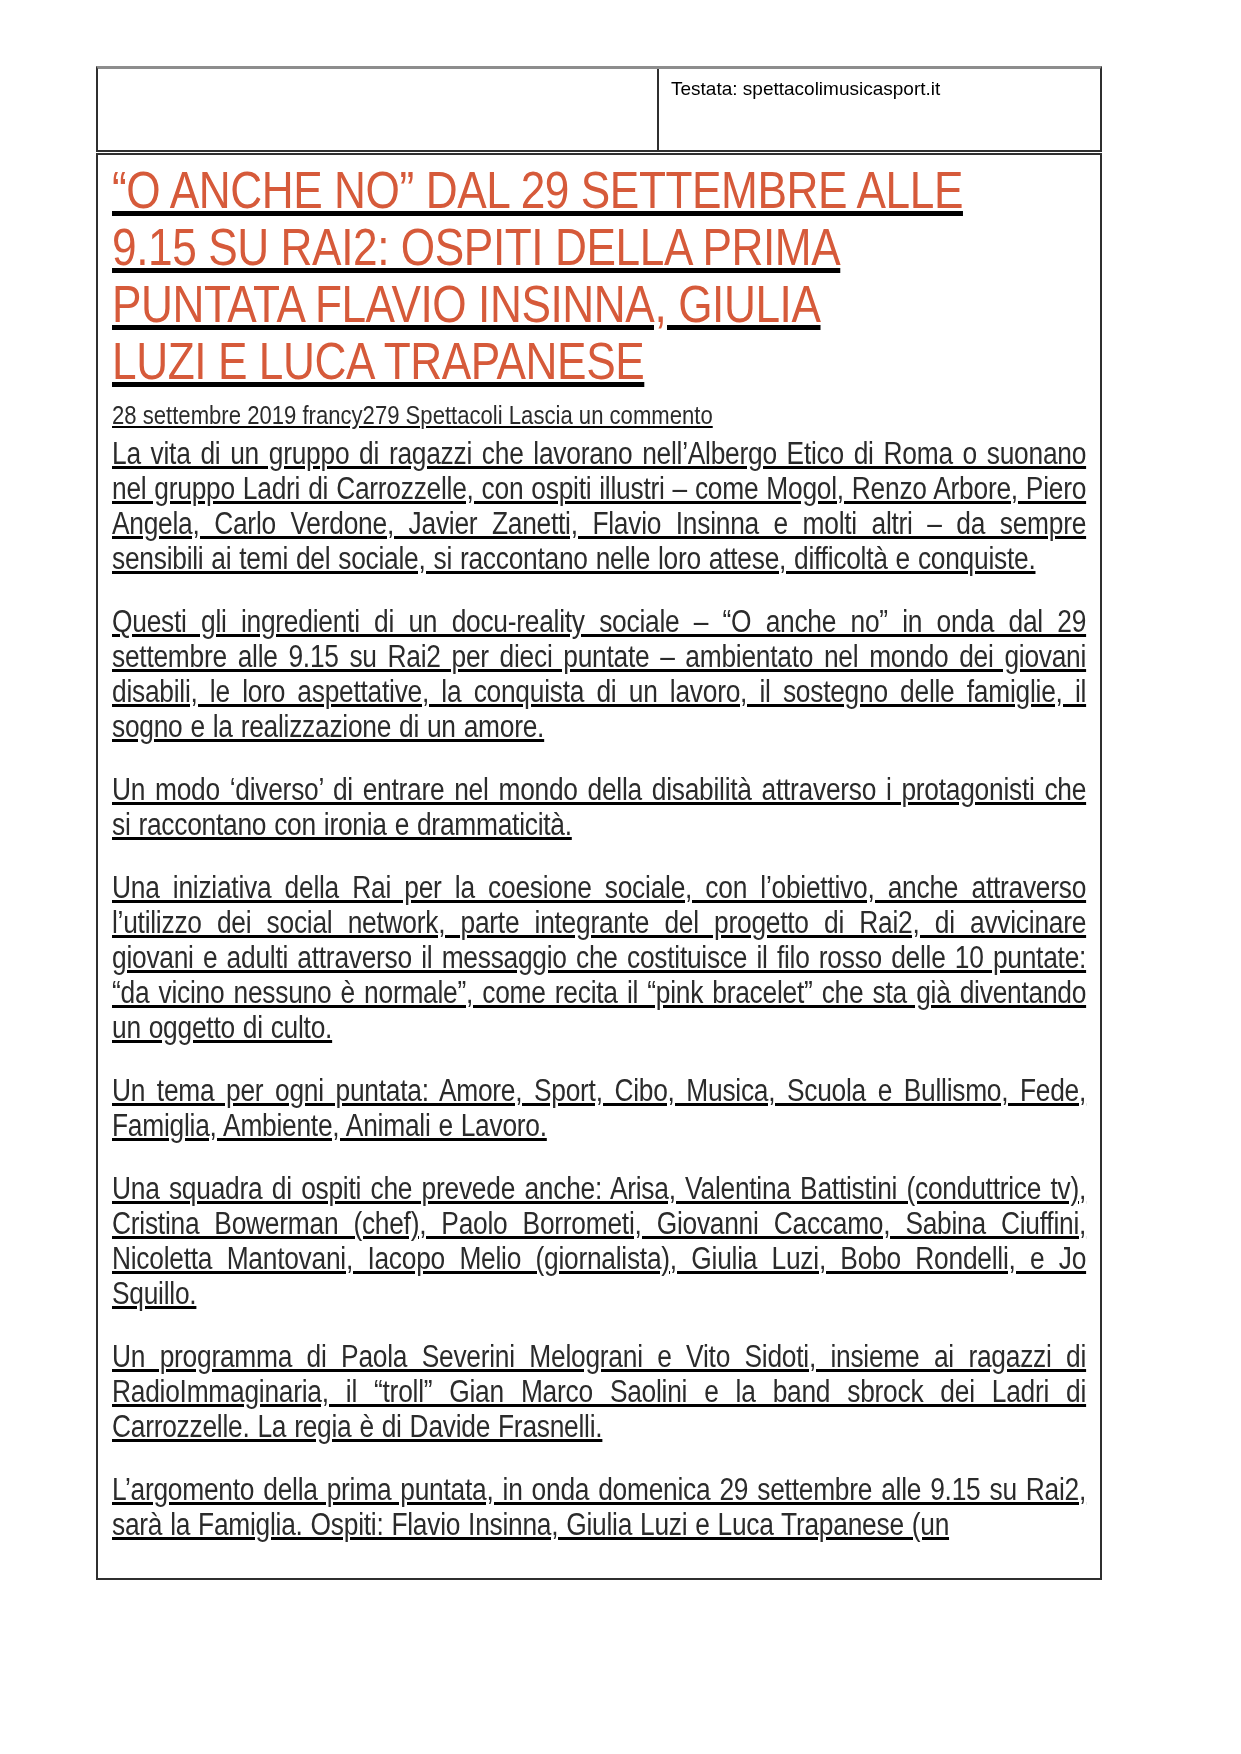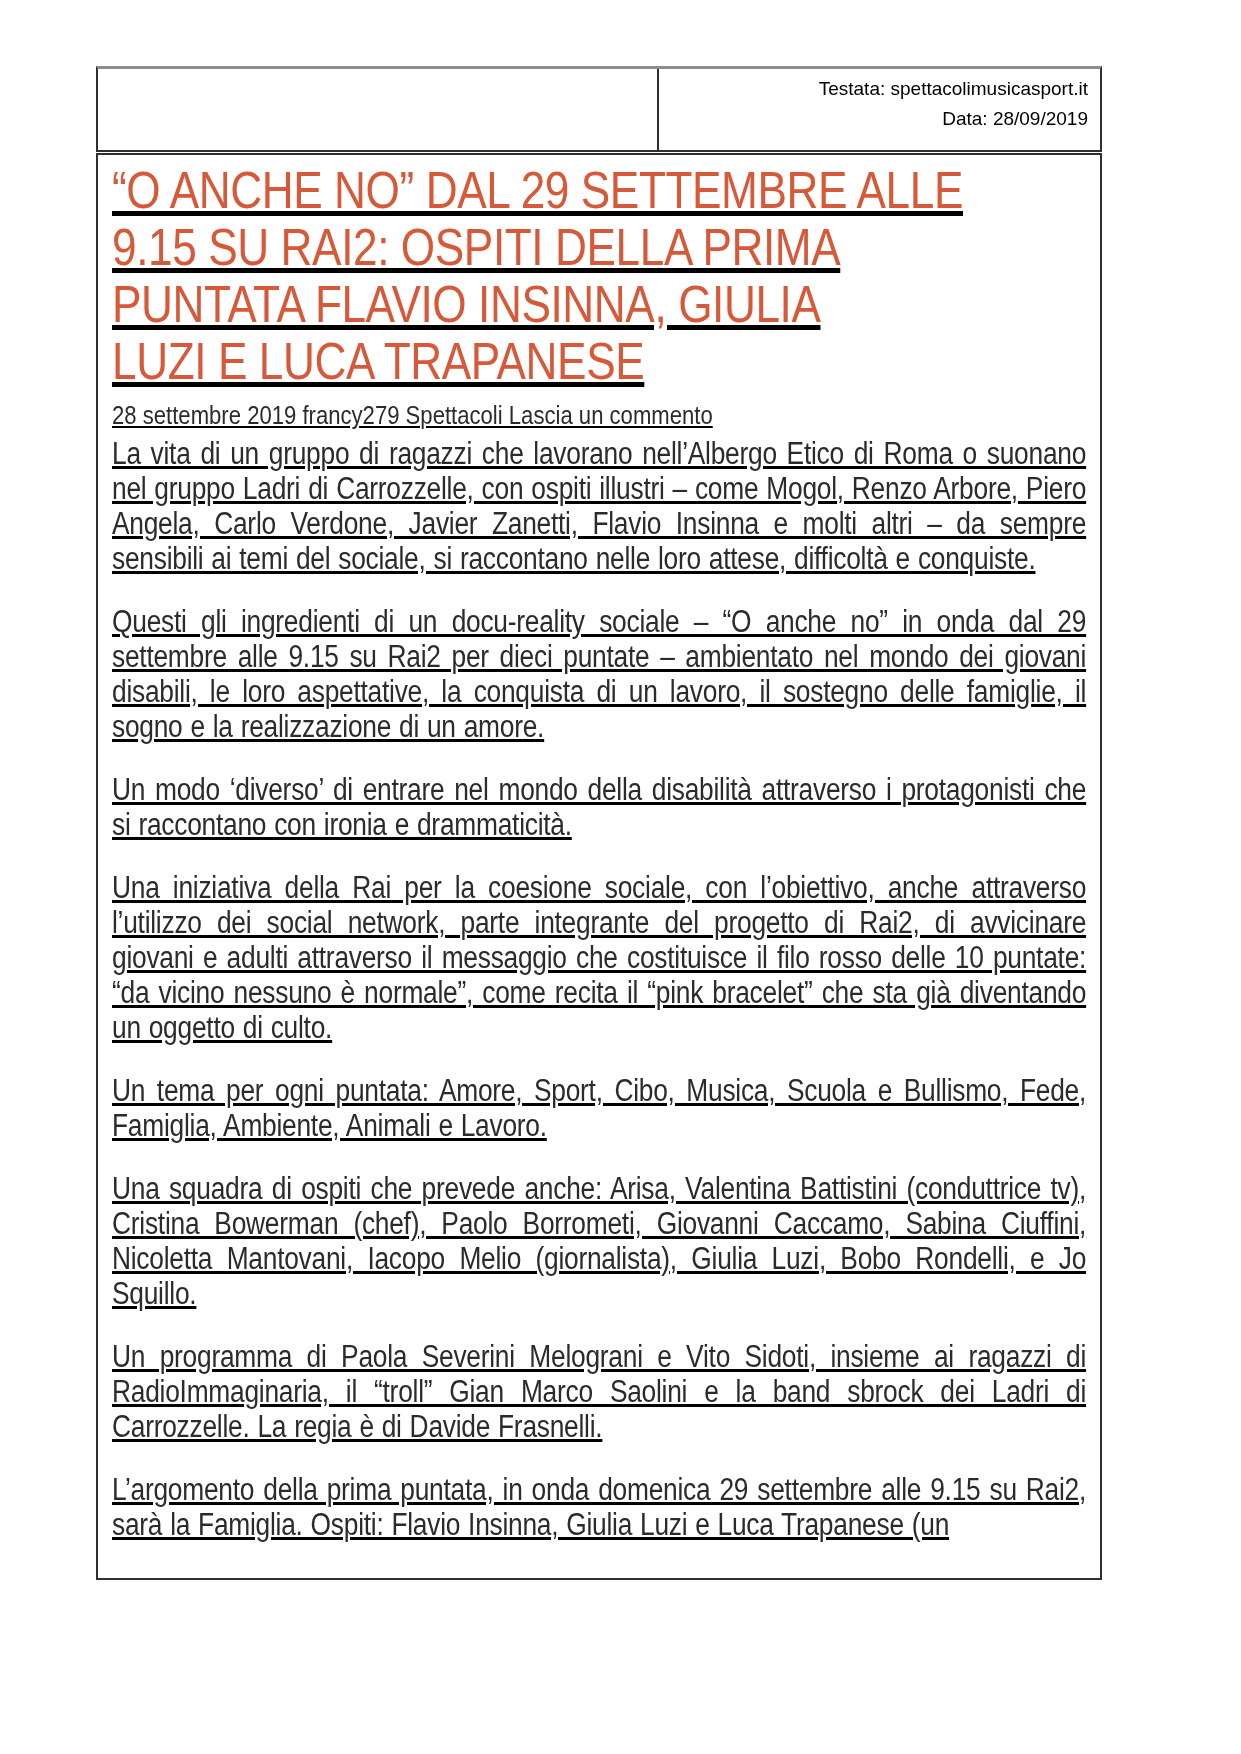--- a/index.html
+++ b/index.html
@@ -19,21 +19,20 @@
     font-family:"Liberation Sans", sans-serif;
     overflow:hidden;
   }
   
   .header-table{
     position:absolute;left:96px;top:66px;
     width:1006px;height:86px;
     border:2px solid var(--border);
     border-top:3px solid var(--border_top);
     display:flex;
-    text-align:right;
   }
   .header-cell-left{
     width:561px;height:100%;
     border-right:2px solid var(--border);
   }
   .header-cell-right{
     flex:1;height:100%;
     padding:5px 12px;
     color:var(--header_text);
     font-size:19px;line-height:30px;
@@ -81,21 +80,20 @@
 </style>
 </head>
 <body>
 
 <div class="sheet">
 
   <div class="header-table">
     <div class="header-cell-left"></div>
     <div class="header-cell-right">
       <div>Testata: spettacolimusicasport.it</div>
-      <div>Data: 28/09/2019</div>
     </div>
   </div>
 
   <div class="article-box">
     <div class="condense">
 
       <h1 class="article-title">
         <span class="title-line">“O ANCHE NO” DAL 29 SETTEMBRE ALLE</span>
         <span class="title-line">9.15 SU RAI2: OSPITI DELLA PRIMA</span>
         <span class="title-line">PUNTATA FLAVIO INSINNA, GIULIA</span>

